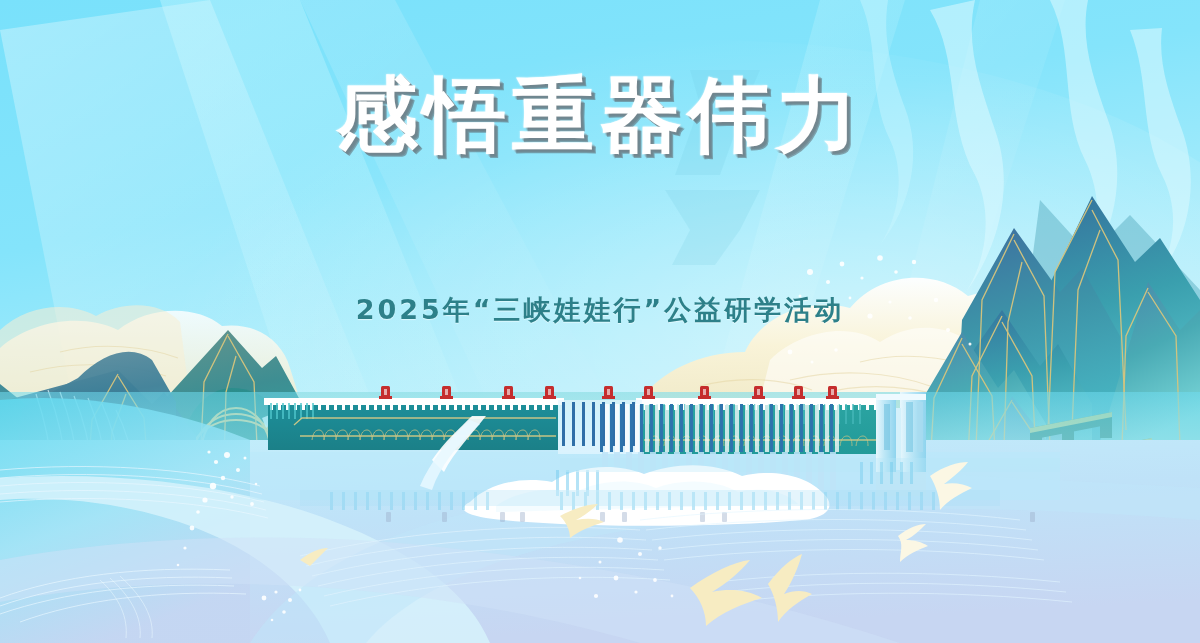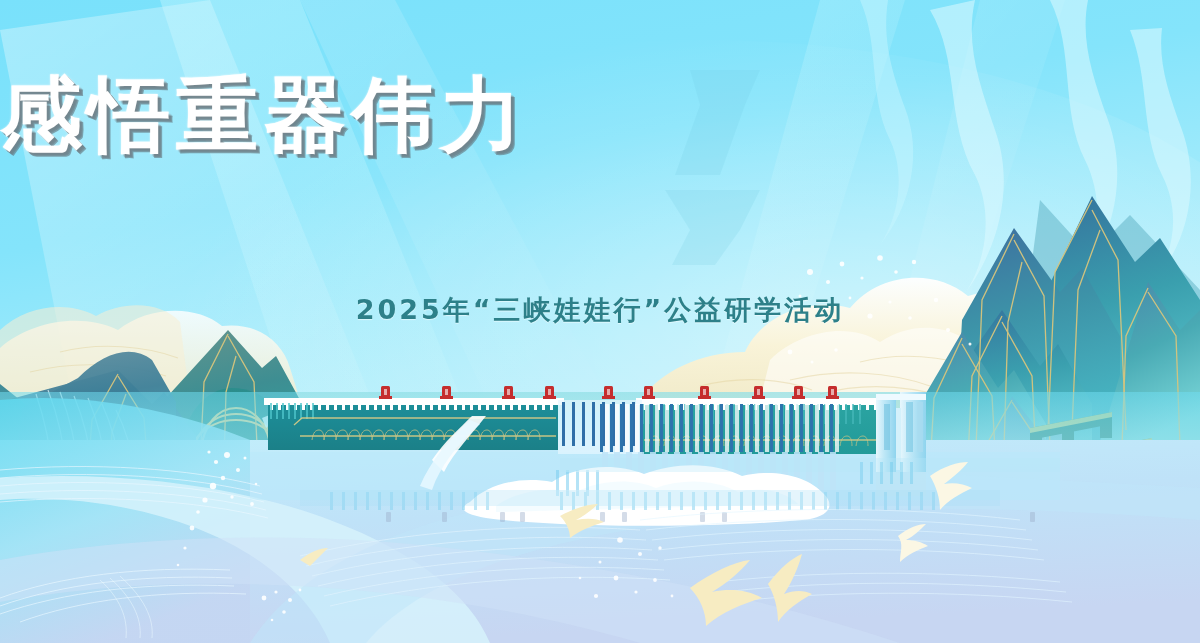--- a/index.html
+++ b/index.html
@@ -11,21 +11,21 @@
     font-family:"Liberation Sans", sans-serif;
     background:#7fe2fa;
   }
   .layer { position:absolute; inset:0; }
   .layer svg { display:block; width:1200px; height:643px; }
 
   
   #title-block {
     position:absolute;
     left:0; right:0; top:72px;
-    text-align:left;
+    text-align:center;
     z-index:40;
   }
   .title-line {
     font-family:"DejaVu Sans","Liberation Sans",sans-serif;
     font-weight:700;
     font-size:82px;
     line-height:86px;
     letter-spacing:6px;
     color:#ffffff;
     text-shadow:

